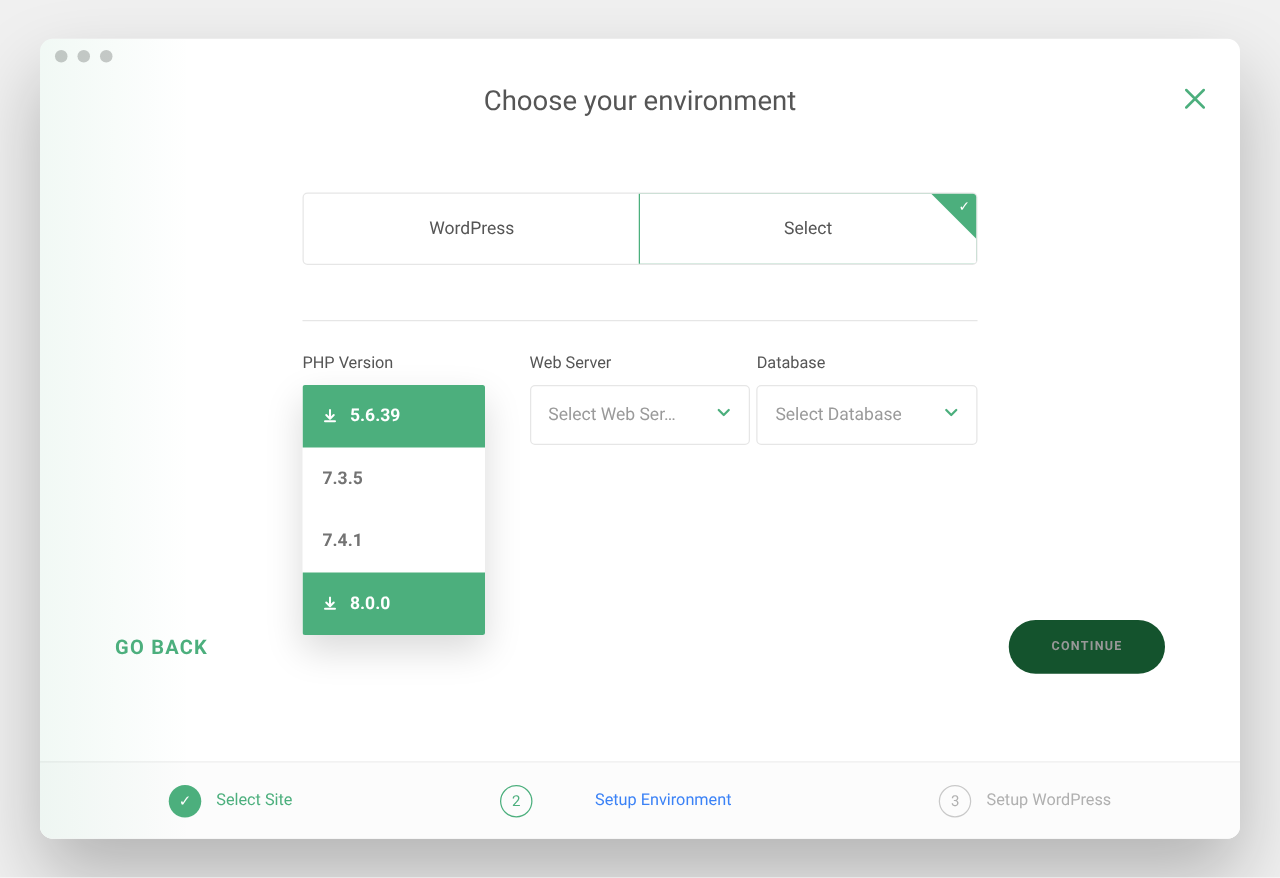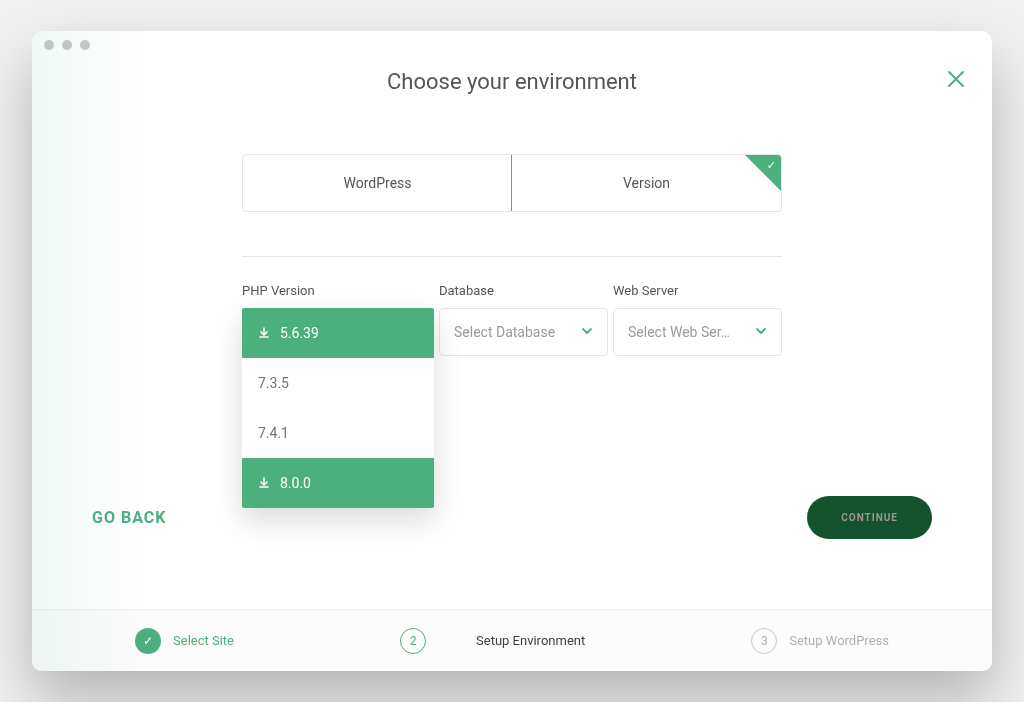--- a/index.html
+++ b/index.html
@@ -68,25 +68,25 @@
   .field-label{font-size:13px;color:#555;}
   .select{
     height:48px;border:1px solid var(--grey-border);border-radius:4px;
     display:flex;align-items:center;justify-content:space-between;padding:0 14px;
     color:var(--grey-text);font-size:14px;cursor:pointer;overflow:hidden;white-space:nowrap;
   }
   .select span{overflow:hidden;text-overflow:ellipsis;}
   .chevron{color:var(--green);font-size:14px;}
   
   .dropdown{
-    width:192px; 
+    width:146px; 
     display:flex;flex-direction:column;
     box-shadow:0 12px 30px rgba(0,0,0,.15);
     border-radius:2px;overflow:hidden;background:#fff;
-    position:relative;z-index:50;
+    position:relative;z-index:50;font-weight:bold;
   }
   .dropdown-wrap{position:relative;}
   .dropdown-item{
     height:50px;display:flex;align-items:center;gap:10px;padding:0 16px;
     font-size:14px;color:#737373;cursor:pointer;
   }
   .dropdown-item.highlight{background:var(--green);color:#fff;}
   .dl-icon{display:inline-flex;align-items:center;justify-content:center;font-size:12px;}
   .footer{
     position:absolute;bottom:70px;left:0;right:0;padding:0 60px;
@@ -103,21 +103,21 @@
     height:62px;flex:0 0 62px;background:#fcfcfc;border-top:1px solid #eee;
     display:flex;align-items:center;justify-content:space-around;padding:0 20px;
   }
   .step{display:flex;align-items:center;gap:12px;font-size:13px;}
   .step-circle{
     width:26px;height:26px;border-radius:50%;display:flex;align-items:center;justify-content:center;
     font-size:12px;
   }
   .step.done .step-circle{background:var(--green);color:#fff;}
   .step.active .step-circle{border:1.5px solid var(--green);color:var(--green);}
-  .step.active .step-label{color:#404040;margin-left:38px;}
+  .step.active .step-label{color:#3b82f6;margin-left:38px;}
   .step.pending .step-circle{border:1.5px solid #c9c9c9;color:#b0b0b0;}
   .step.pending .step-label{color:#b0b0b0;}
   .step.done .step-label{color:var(--green);}
 </style>
 </head>
 <body>
 
 <div class="window">
 
   <div class="titlebar">
@@ -135,21 +135,21 @@
     </div>
   </div>
 
   <div class="content">
 
     <div class="tabs">
       <div class="tab">
         <span>WordPress</span>
       </div>
       <div class="tab selected">
-        <span>Version</span>
+        <span>Select</span>
         <span class="check">✓</span>
       </div>
     </div>
 
     <div class="divider"></div>
 
     <div class="fields">
 
       <div class="field">
         <div class="field-label">PHP Version</div>
@@ -175,43 +175,43 @@
                     <path d="M6 1v6M3 5l3 3 3-3M2 10h8" stroke="currentColor" stroke-width="1.6" stroke-linecap="round" stroke-linejoin="round"></path>
                   </svg>
               </span>
               <span>8.0.0</span>
             </div>
           </div>
         </div>
       </div>
 
       <div class="field">
+        <div class="field-label">Web Server</div>
+        <div class="select">
+          <span>Select Web Ser…</span>
+          <span class="chevron">
+            <svg width="12" height="12" viewBox="0 0 12 12">
+                <path d="M2 4l4 4 4-4" stroke="currentColor" stroke-width="1.8" fill="none" stroke-linecap="round" stroke-linejoin="round"></path>
+              </svg>
+          </span>
+        </div>
+      </div>
+
+      <div class="field">
         <div class="field-label">Database</div>
         <div class="select">
           <span>Select Database</span>
           <span class="chevron">
             <svg width="12" height="12" viewBox="0 0 12 12">
                 <path d="M2 4l4 4 4-4" stroke="currentColor" stroke-width="1.8" fill="none" stroke-linecap="round" stroke-linejoin="round"></path>
               </svg>
           </span>
         </div>
       </div>
 
-      <div class="field">
-        <div class="field-label">Web Server</div>
-        <div class="select">
-          <span>Select Web Ser…</span>
-          <span class="chevron">
-            <svg width="12" height="12" viewBox="0 0 12 12">
-                <path d="M2 4l4 4 4-4" stroke="currentColor" stroke-width="1.8" fill="none" stroke-linecap="round" stroke-linejoin="round"></path>
-              </svg>
-          </span>
-        </div>
-      </div>
-
     </div>
 
     <div class="footer">
       <div class="go-back">GO BACK</div>
       <button class="continue">CONTINUE</button>
     </div>
 
   </div>
 
   <div class="steps">

